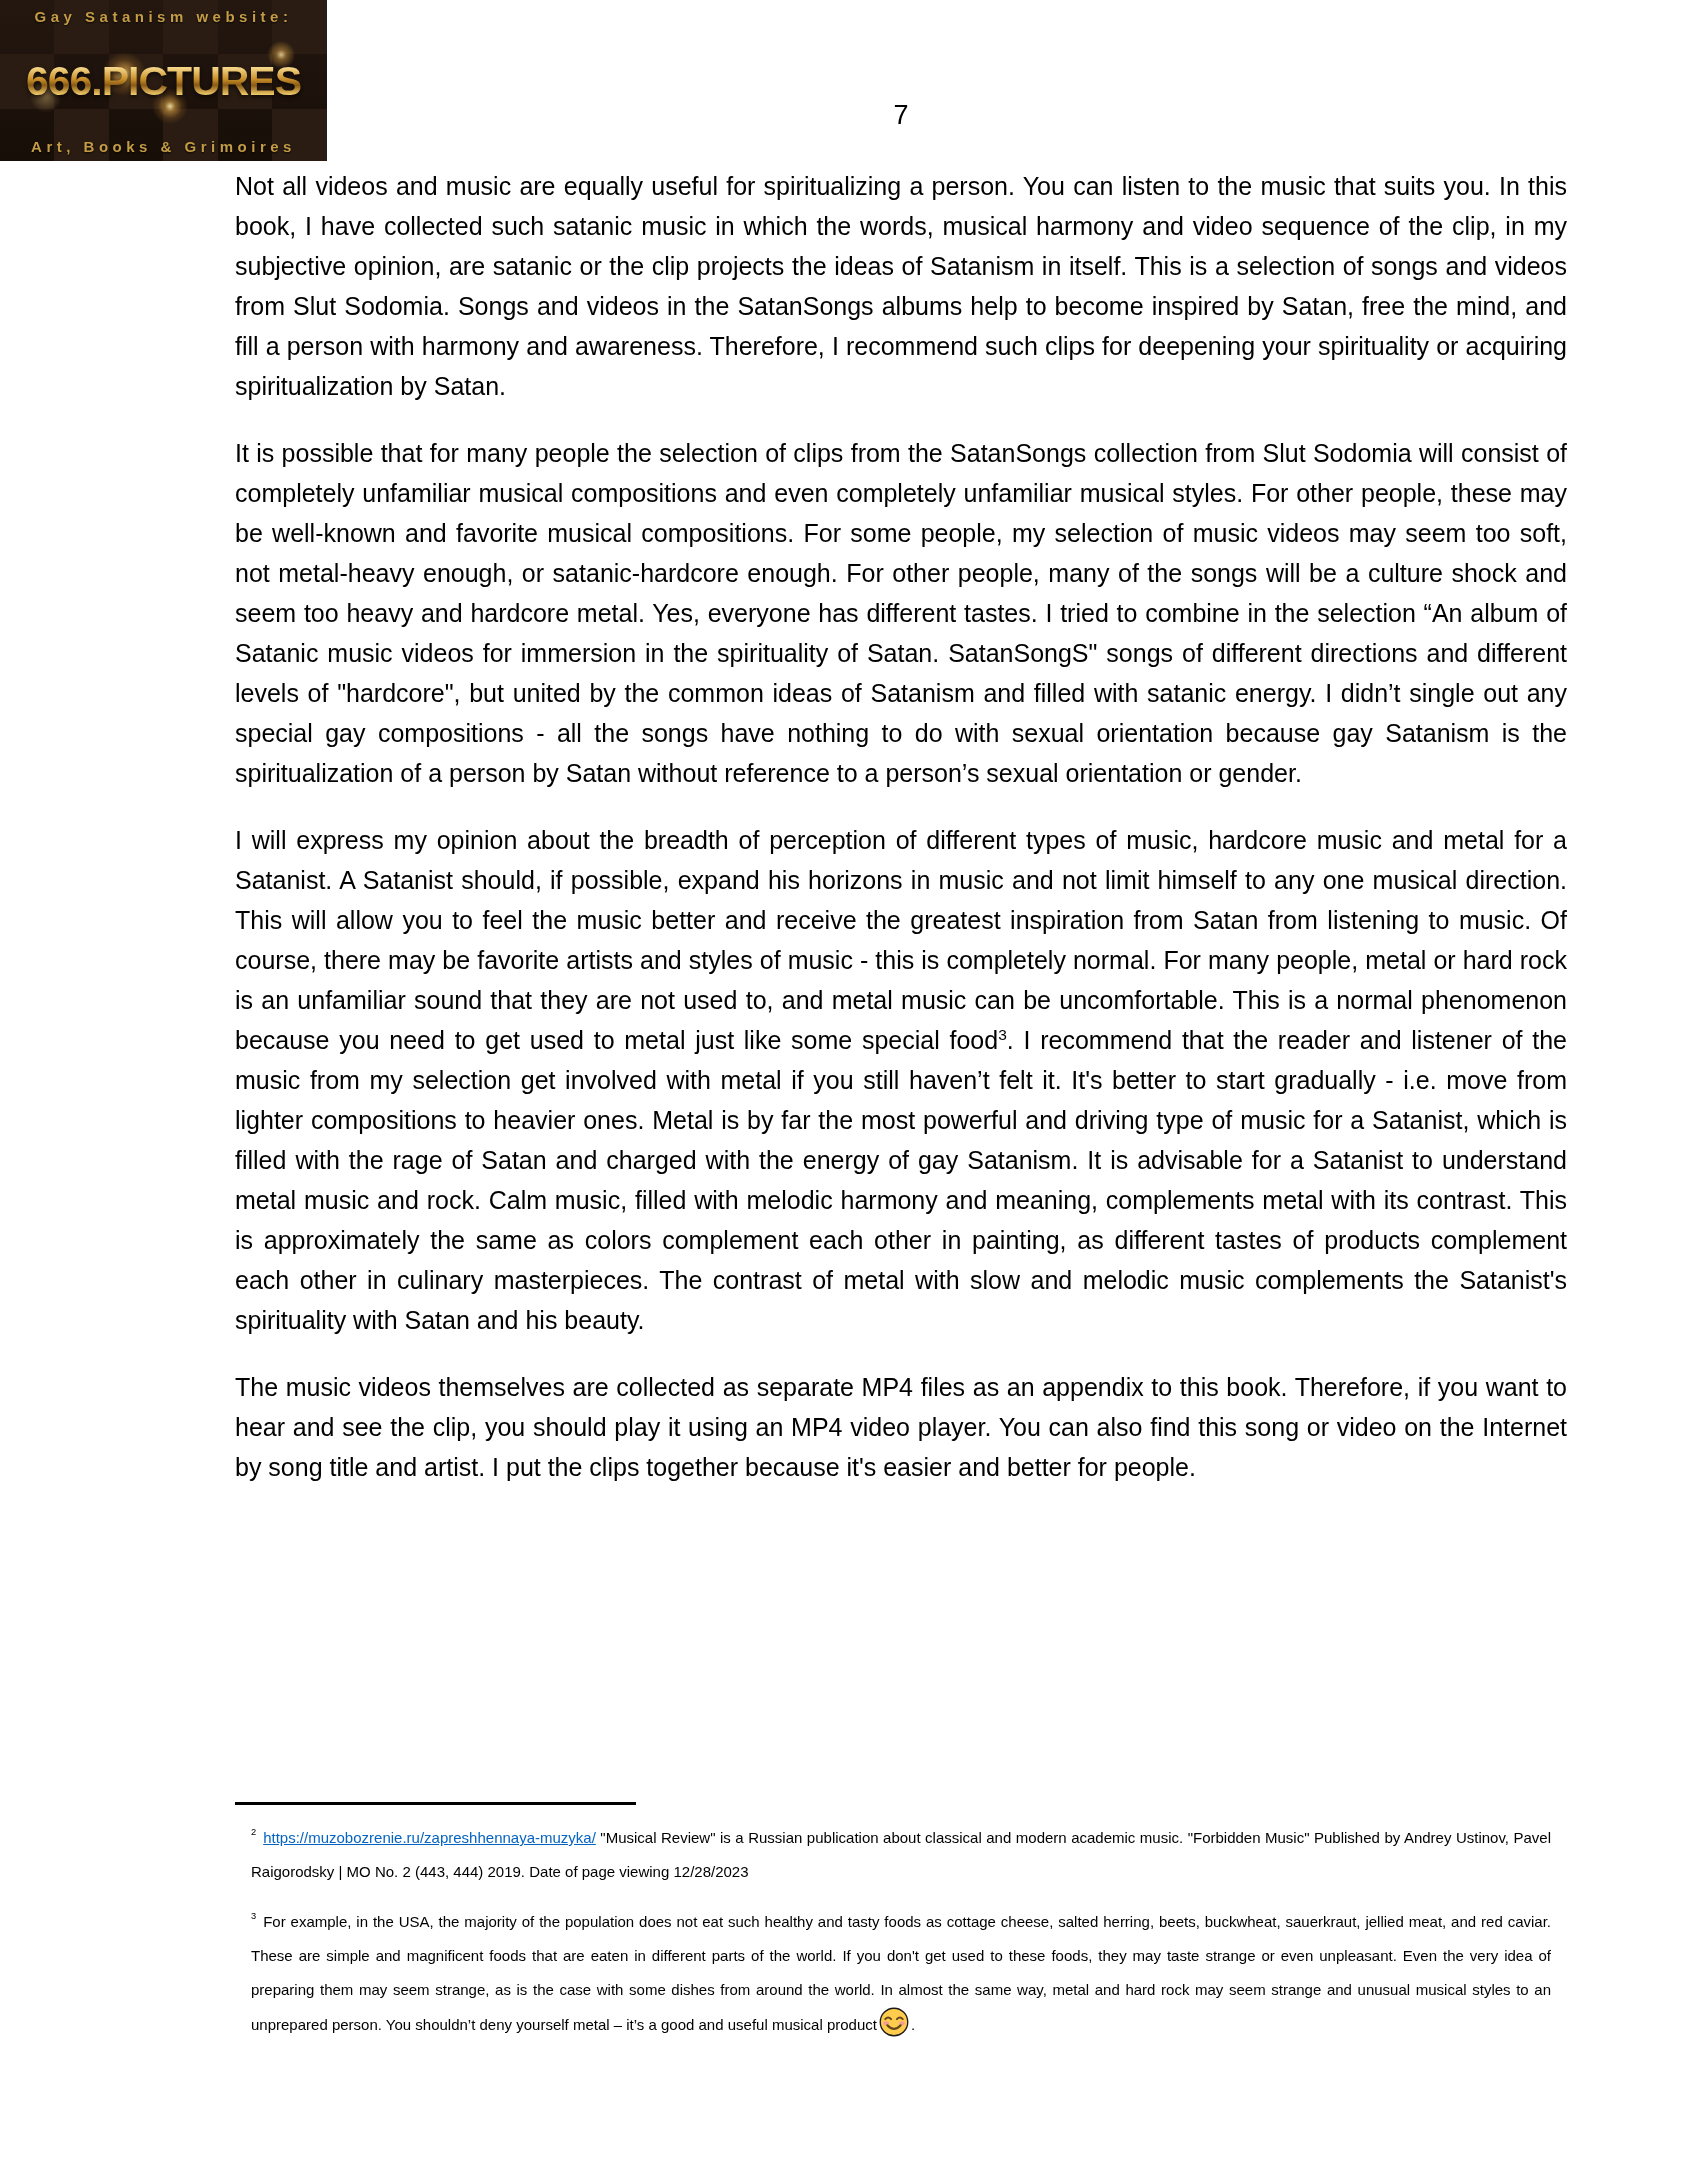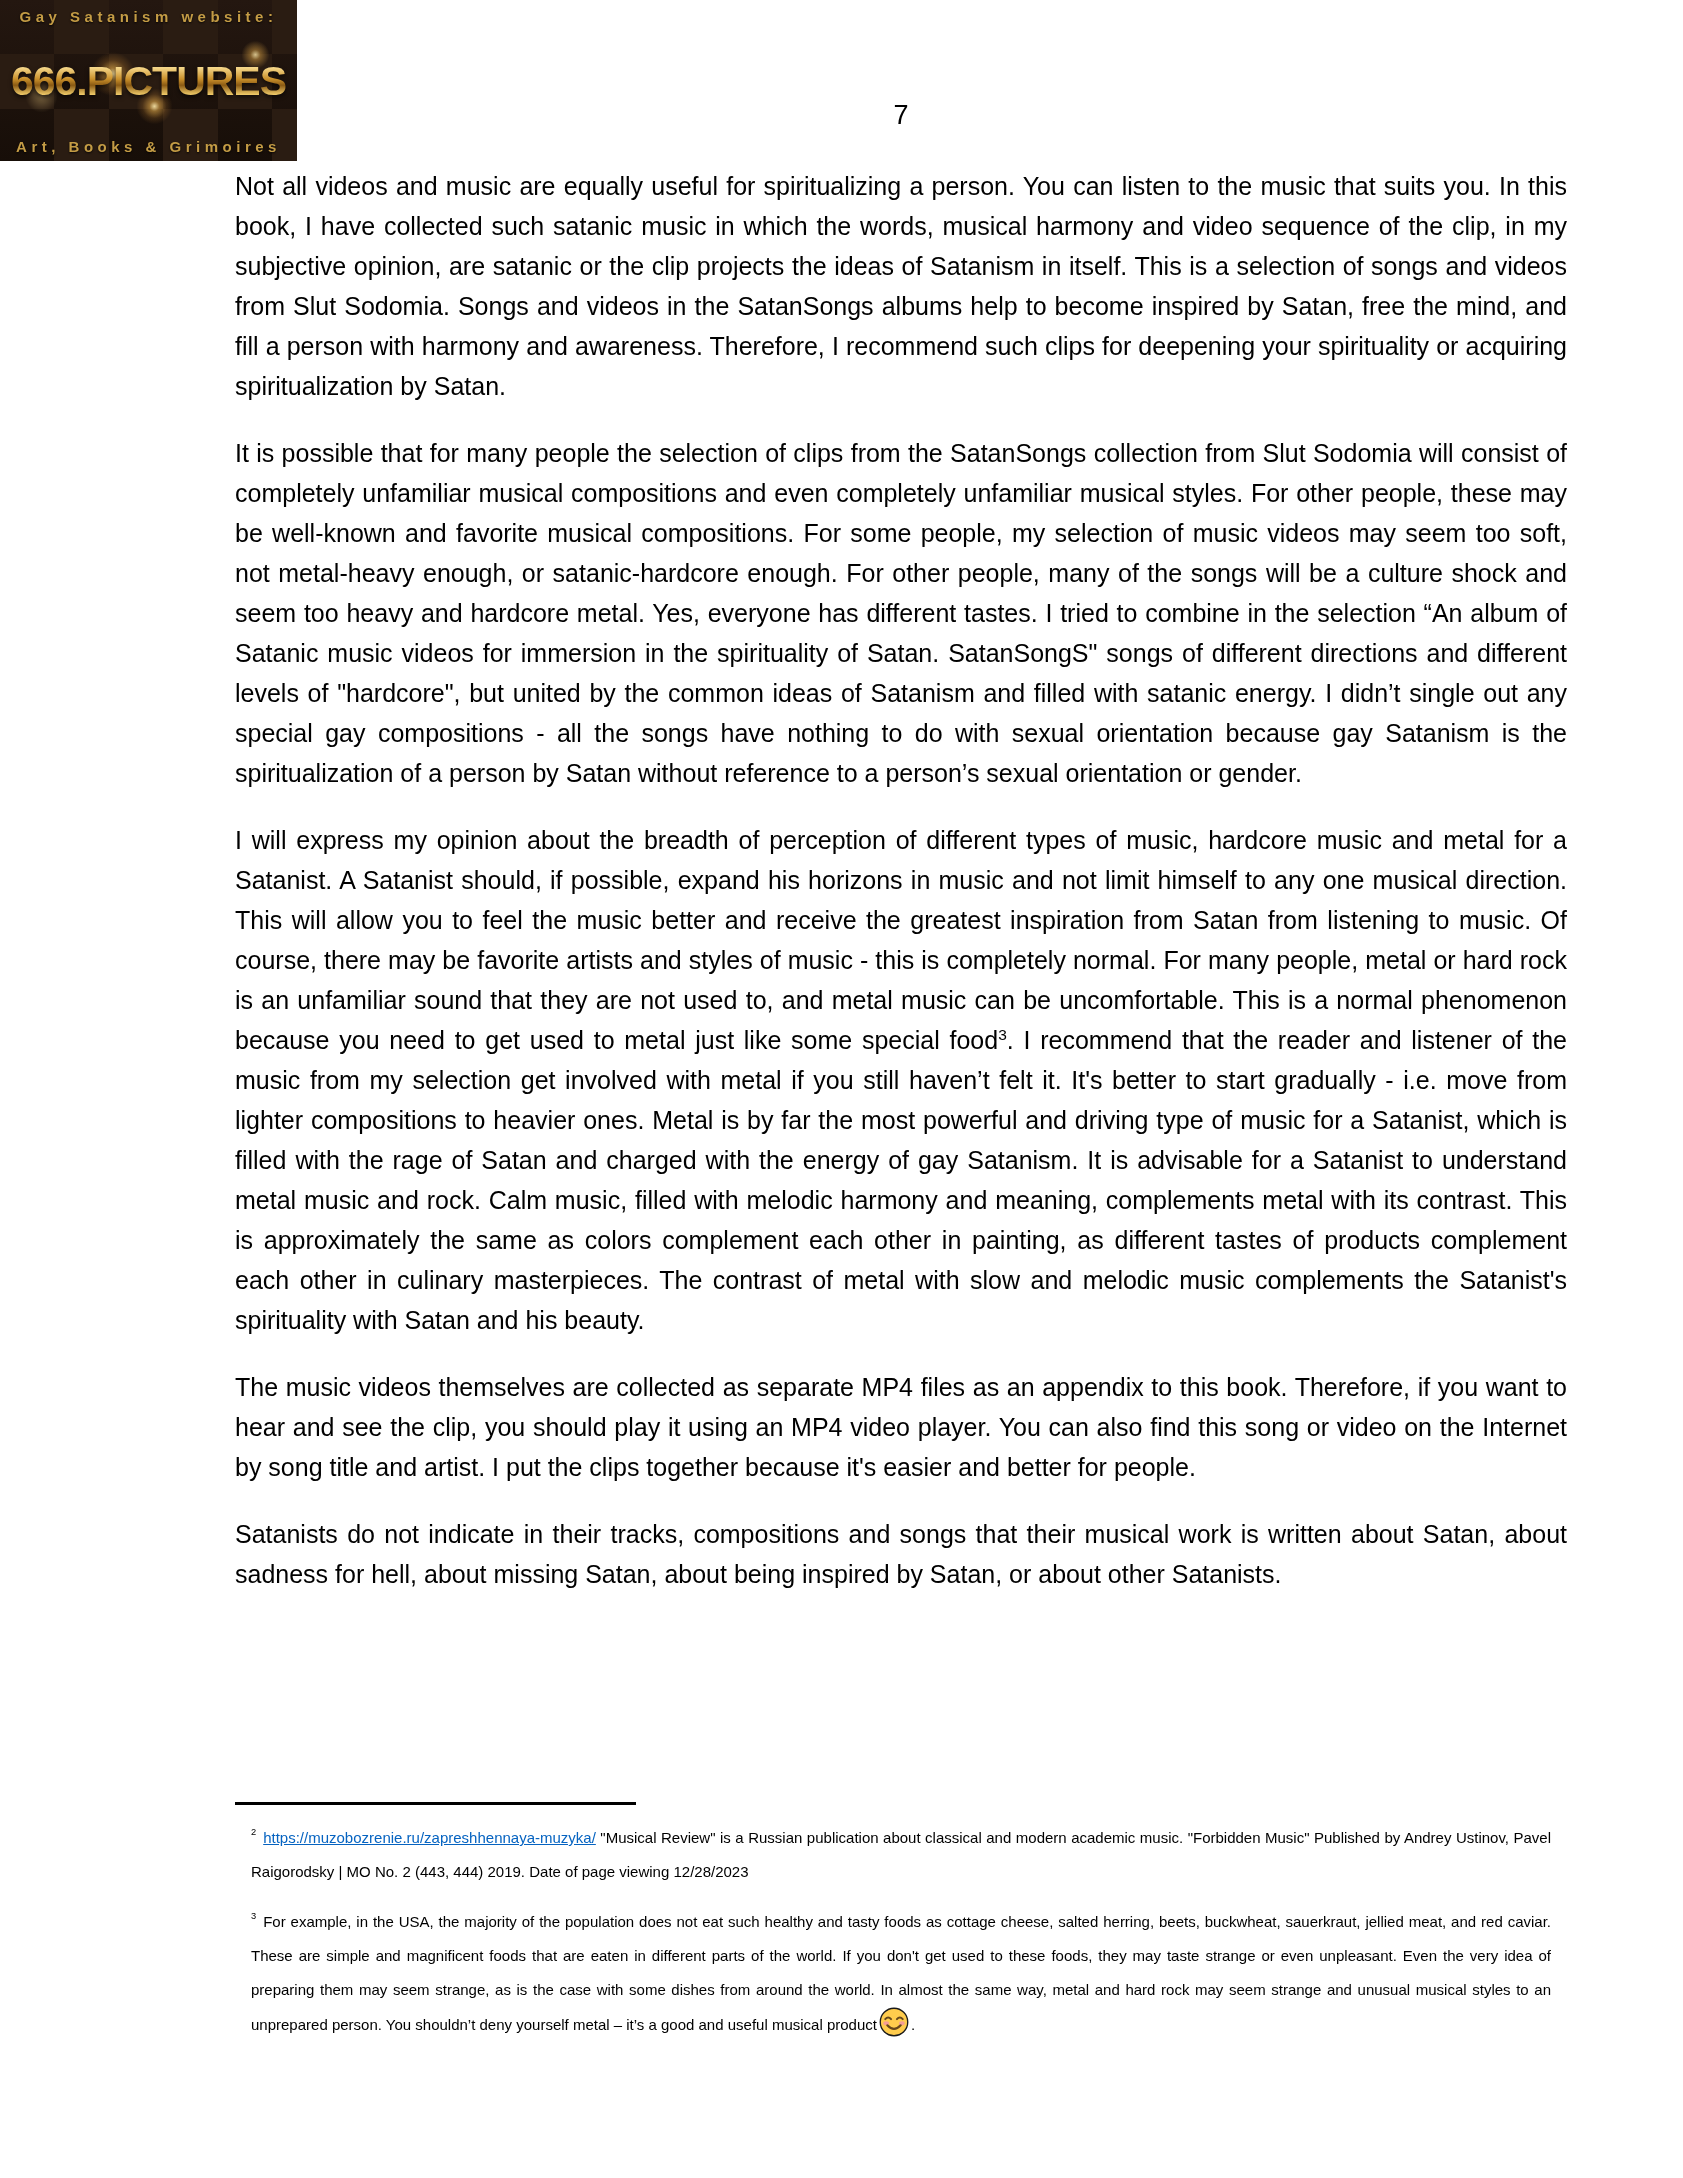--- a/index.html
+++ b/index.html
@@ -8,21 +8,21 @@
     background: #ffffff;
     font-family: "Liberation Sans", "DejaVu Sans", sans-serif;
     color: #000000;
     position: relative;
     overflow: hidden;
   }
 
   
   .logo {
     position: absolute; left: 0; top: 0;
-    width: 297px; height: 161px;
+    width: 327px; height: 161px;
     background-color: #1d1309;
     background-image:
       radial-gradient(circle at 38% 46%, rgba(255,234,170,0.95) 0px, rgba(255,190,80,0.55) 6px, rgba(255,170,60,0.18) 14px, rgba(0,0,0,0) 22px),
       radial-gradient(circle at 52% 66%, rgba(255,234,170,0.9) 0px, rgba(255,190,80,0.5) 5px, rgba(255,170,60,0.15) 12px, rgba(0,0,0,0) 18px),
       radial-gradient(circle at 86% 34%, rgba(255,234,170,0.8) 0px, rgba(255,190,80,0.4) 5px, rgba(0,0,0,0) 14px),
       radial-gradient(circle at 14% 60%, rgba(255,220,140,0.35) 0px, rgba(0,0,0,0) 16px),
       linear-gradient(45deg, #2a1c12 25%, transparent 25%, transparent 75%, #2a1c12 75%),
       linear-gradient(45deg, #2a1c12 25%, transparent 25%, transparent 75%, #2a1c12 75%),
       linear-gradient(180deg, #241710 0%, #170e08 100%);
     background-size: auto, auto, auto, auto, 109px 109px, 109px 109px, 100% 100%;
@@ -94,21 +94,20 @@
 <div class="content">
 
   <p class="body-para">Not all videos and music are equally useful for spiritualizing a person. You can listen to the music that suits you. In this book, I have collected such satanic music in which the words, musical harmony and video sequence of the clip, in my subjective opinion, are satanic or the clip projects the ideas of Satanism in itself. This is a selection of songs and videos from Slut Sodomia. Songs and videos in the SatanSongs albums help to become inspired by Satan, free the mind, and fill a person with harmony and awareness. Therefore, I recommend such clips for deepening your spirituality or acquiring spiritualization by Satan.</p>
 
   <p class="body-para">It is possible that for many people the selection of clips from the SatanSongs collection from Slut Sodomia will consist of completely unfamiliar musical compositions and even completely unfamiliar musical styles. For other people, these may be well-known and favorite musical compositions. For some people, my selection of music videos may seem too soft, not metal-heavy enough, or satanic-hardcore enough. For other people, many of the songs will be a culture shock and seem too heavy and hardcore metal. Yes, everyone has different tastes. I tried to combine in the selection “An album of Satanic music videos for immersion in the spirituality of Satan. SatanSongS" songs of different directions and different levels of "hardcore", but united by the common ideas of Satanism and filled with satanic energy. I didn’t single out any special gay compositions - all the songs have nothing to do with sexual orientation because gay Satanism is the spiritualization of a person by Satan without reference to a person’s sexual orientation or gender.</p>
 
   <p class="body-para"><span>I will express my opinion about the breadth of perception of different types of music, hardcore music and metal for a Satanist. A Satanist should, if possible, expand his horizons in music and not limit himself to any one musical direction. This will allow you to feel the music better and receive the greatest inspiration from Satan from listening to music. Of course, there may be favorite artists and styles of music - this is completely normal. For many people, metal or hard rock is an unfamiliar sound that they are not used to, and metal music can be uncomfortable. This is a normal phenomenon because you need to get used to metal just like some special food</span><sup>3</sup><span>.  I recommend that the reader and listener of the music from my selection get involved with metal if you still haven’t felt it. It's better to start gradually - i.e. move from lighter compositions to heavier ones. Metal is by far the most powerful and driving type of music for a Satanist, which is filled with the rage of Satan and charged with the energy of gay Satanism. It is advisable for a Satanist to understand metal music and rock. Calm music, filled with melodic harmony and meaning, complements metal with its contrast. This is approximately the same as colors complement each other in painting, as different tastes of products complement each other in culinary masterpieces. The contrast of metal with slow and melodic music complements the Satanist's spirituality with Satan and his beauty.</span></p>
 
   <p class="body-para">The music videos themselves are collected as separate MP4 files as an appendix to this book. Therefore, if you want to hear and see the clip, you should play it using an MP4 video player. You can also find this song or video on the Internet by song title and artist. I put the clips together because it's easier and better for people.</p>
 
-  <p class="body-para">Satanists do not indicate in their tracks, compositions and songs that their musical work is written about Satan, about sadness for hell, about missing Satan, about being inspired by Satan, or about other Satanists.</p>
 </div>
 
 <div class="footnotes">
   <div class="footnote-separator"></div>
 
   <p class="footnote"><sup>2</sup><a class="link">https://muzobozrenie.ru/zapreshhennaya-muzyka/</a><span> "Musical Review" is a Russian publication about classical and modern academic music. "Forbidden Music" Published by Andrey Ustinov, Pavel Raigorodsky | MO No. 2 (443, 444) 2019. Date of page viewing 12/28/2023</span></p>
 
   <p class="footnote"><sup>3</sup><span>For example, in the USA, the majority of the population does not eat such healthy and tasty foods as cottage cheese, salted herring, beets, buckwheat, sauerkraut, jellied meat, and red caviar. These are simple and magnificent foods that are eaten in different parts of the world. If you don't get used to these foods, they may taste strange or even unpleasant. Even the very idea of preparing them may seem strange, as is the case with some dishes from around the world. In almost the same way, metal and hard rock may seem strange and unusual musical styles to an unprepared person. You shouldn’t deny yourself metal – it’s a good and useful musical product</span><span class="emoji-wrap"><svg viewBox="0 0 36 36" width="30" height="30" aria-hidden="true">
       <circle cx="18" cy="18" r="16.5" fill="#FFCC4D" stroke="#1a1a1a" stroke-width="1.6"></circle>
       <path d="M7.5 14.5 Q11 10.5 14.5 14.5" fill="none" stroke="#66471b" stroke-width="2.4" stroke-linecap="round"></path>

